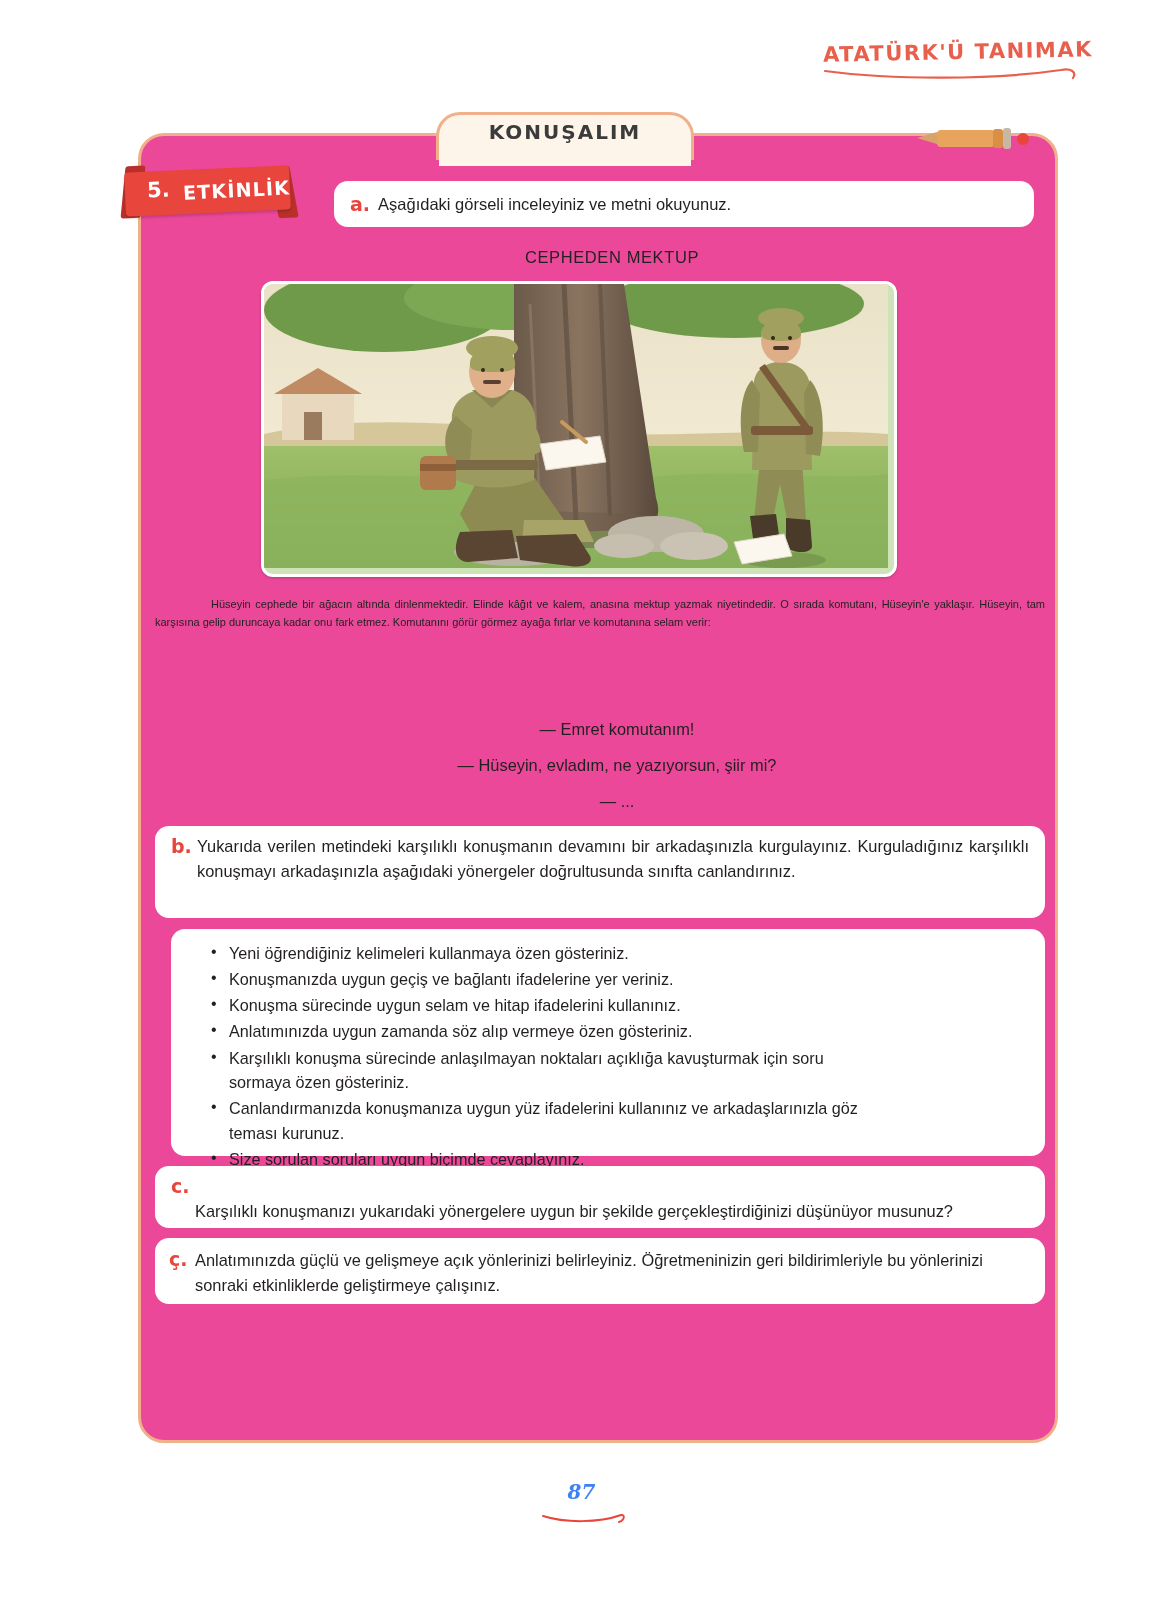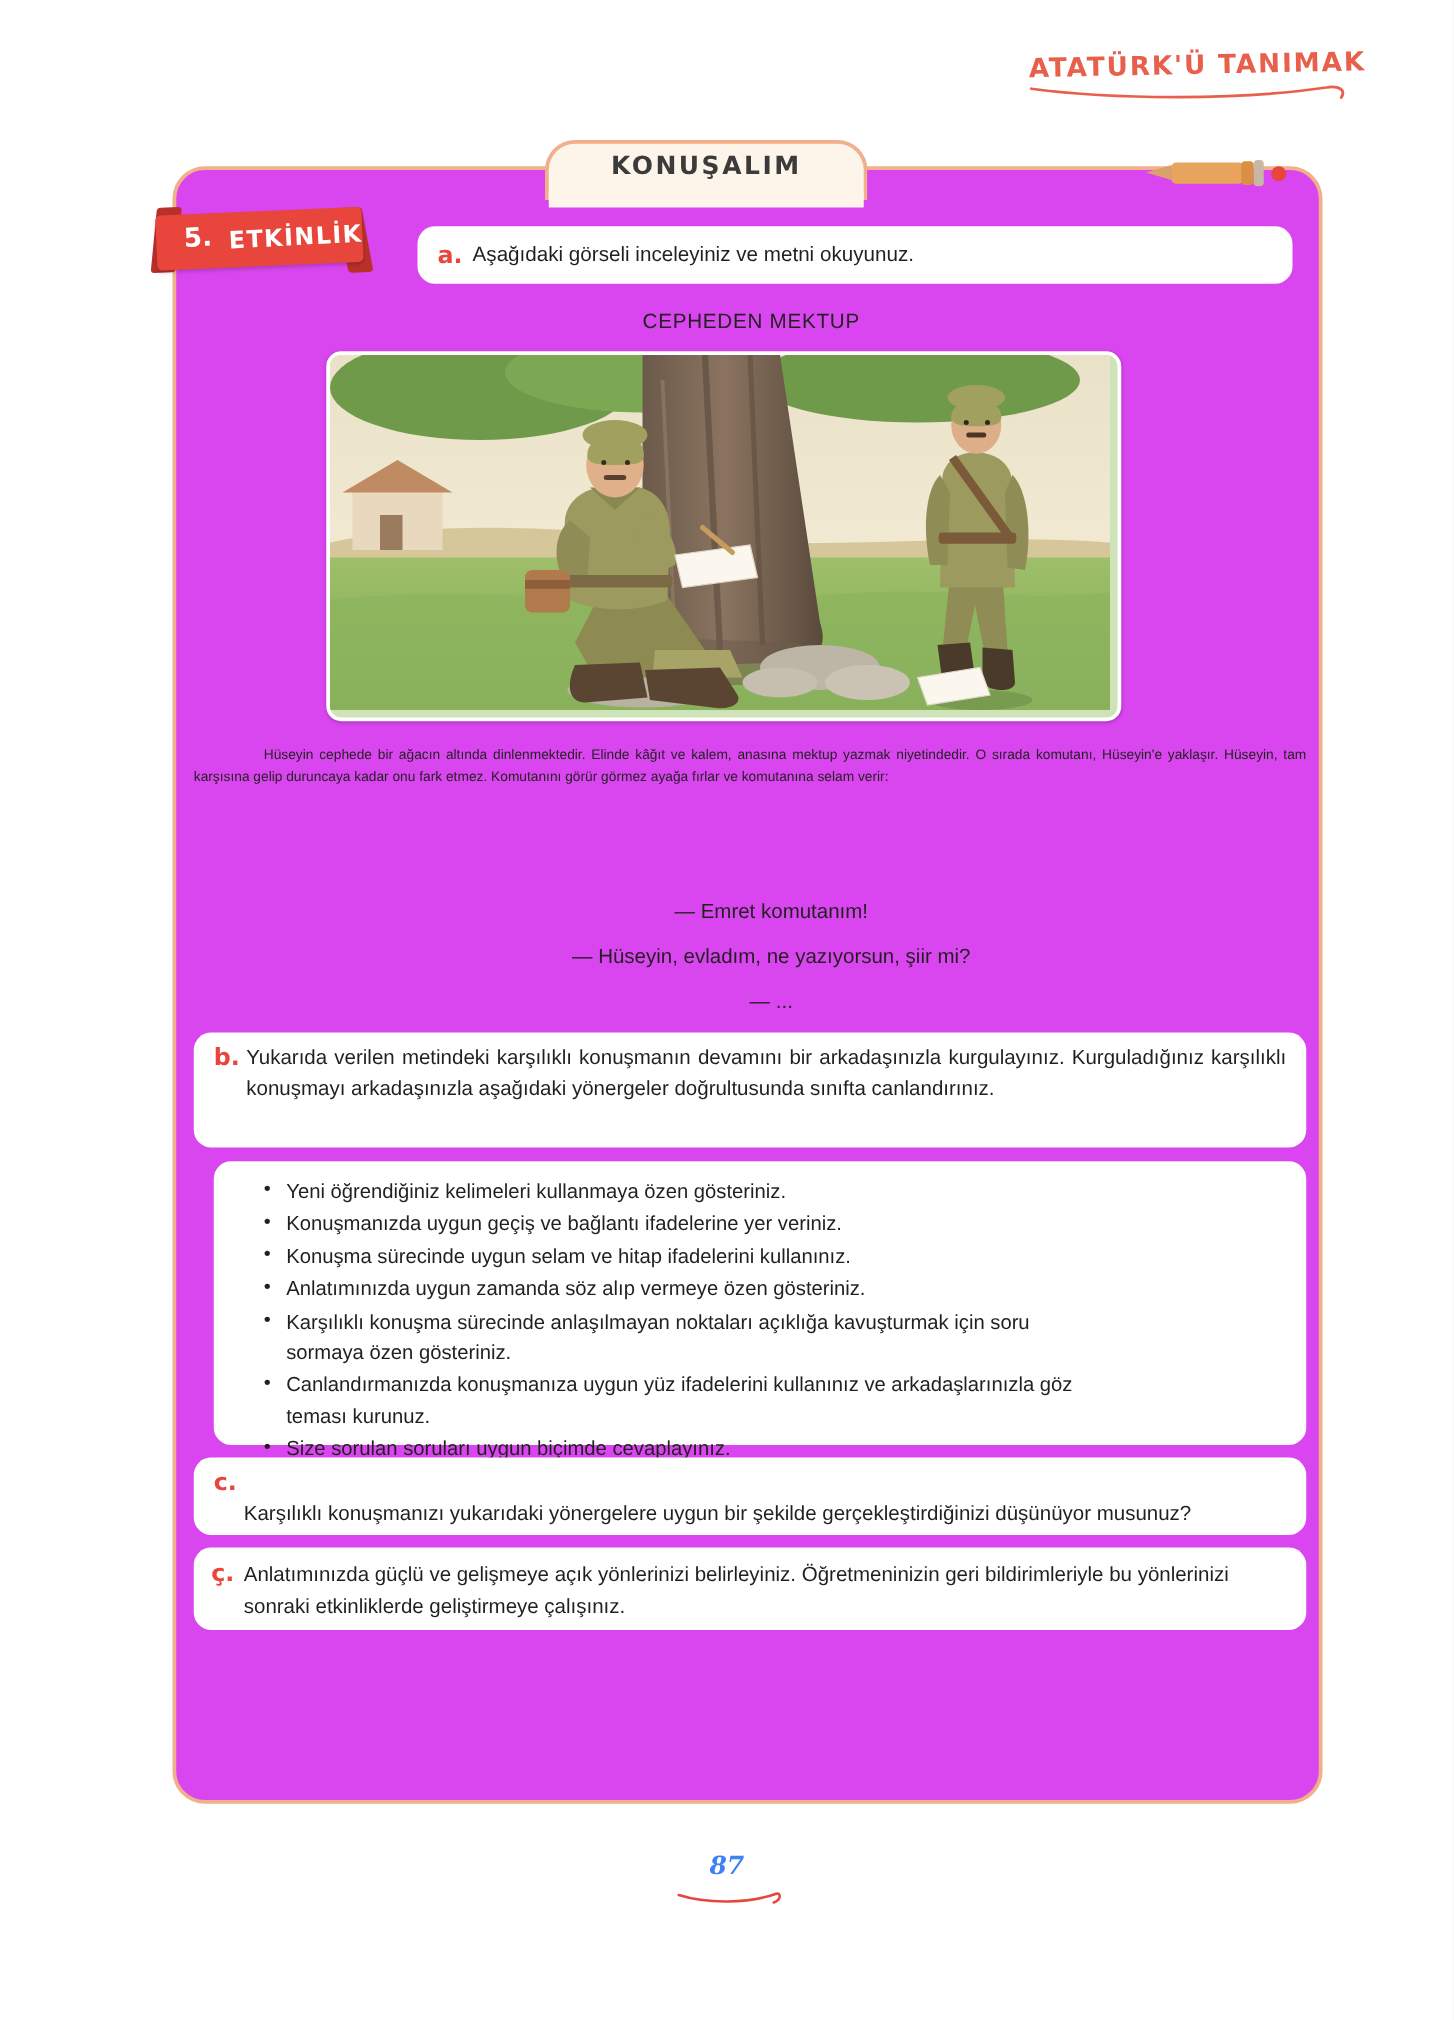--- a/index.html
+++ b/index.html
@@ -39,21 +39,21 @@
 
   
   .panel {
     position: absolute;
     left: 138px;
     top: 133px;
     width: 920px;
     height: 1310px;
     border: 3px solid #f0b08a;
     border-radius: 26px;
-    background: #d946ef;
+    background: #ec4899;
     box-sizing: border-box;
     text-decoration: underline;
   }
 
   
   .konusalim-tab {
     position: absolute;
     left: 295px;
     top: -24px;
     width: 258px;
@@ -171,21 +171,21 @@
   }
   .box-a .txt {
     font-size: 16.5px;
     margin-left: 8px;
     color: #231f20;
   }
 
   
   .caption {
     position: absolute;
-    left: 0; top: 112px;
+    left: 11px; top: 112px;
     width: 920px;
     text-align: center;
     font-size: 16.5px;
     letter-spacing: .6px;
     color: #231f20;
   }
 
   
   .illus {
     position: absolute;

